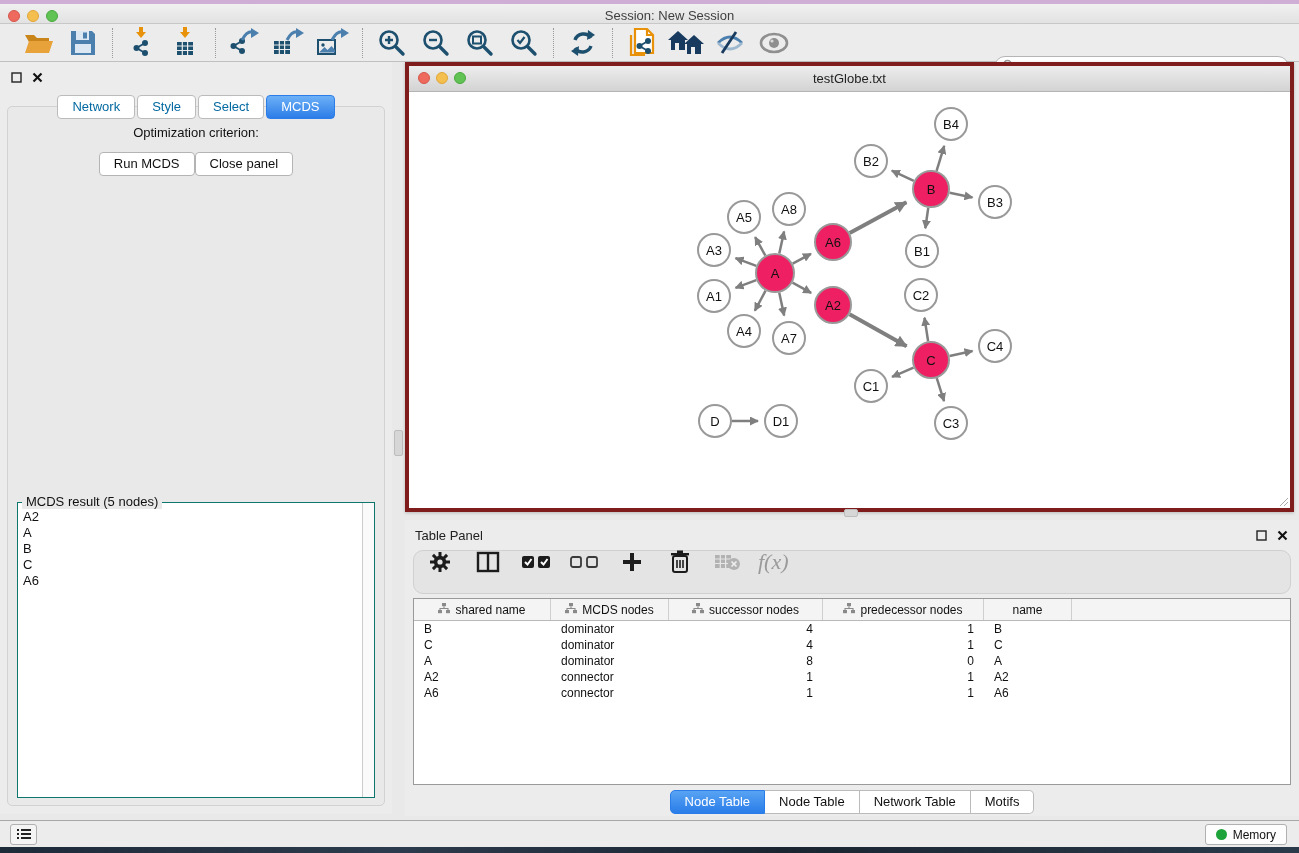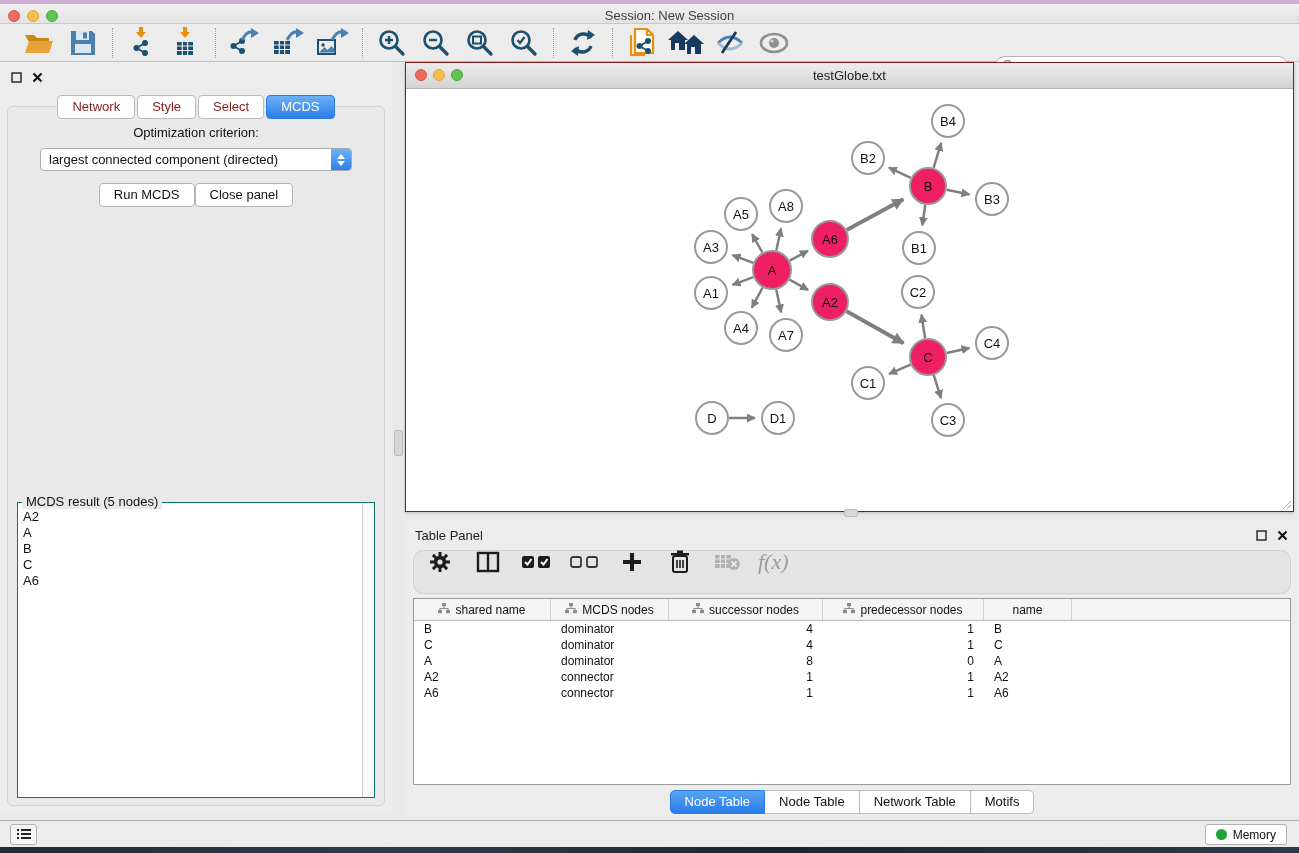--- a/index.html
+++ b/index.html
@@ -31,21 +31,21 @@
 
   
   .control-panel { position:absolute; left:0; top:62px; width:392px; height:752px; background:#ececec; }
   .panel-header { height:30px; display:flex; align-items:center; padding:0 10px; }
   .panel-title { font-size:13px; color:#222; flex:1; }
   .win-ctl { display:flex; gap:8px; align-items:center; }
   .win-ctl .ic { width:13px; height:13px; display:flex; align-items:center; justify-content:center; cursor:pointer; }
 
   .cp-tabs { position:absolute; left:0; top:33px; width:100%; display:flex; justify-content:center; gap:2px; z-index:2; }
   .cp-tab { font-size:13px; padding:3px 14px 4px; background:#fff; border:1px solid #bbb; border-radius:4px;
-            color:#7f1d1d; cursor:pointer; }
+            color:#0369a1; cursor:pointer; }
   .cp-tab.selected { background:linear-gradient(#6cb0f6,#2d7de9); border-color:#2d7de9; color:#fff; }
 
   .cp-content { position:absolute; left:7px; top:44px; width:378px; height:700px;
                 background:#e9e9e9; border:1px solid #d2d2d2; border-radius:5px; }
   .opt-label { text-align:center; margin-top:18px; font-size:13px; color:#111; }
   .dropdown { position:relative; margin:8px auto 0; width:312px; height:23px; background:#fff;
               border:1px solid #a9a9a9; border-radius:4px; display:flex; align-items:center; cursor:pointer; }
   .dropdown .val { flex:1; font-size:13px; padding-left:8px; color:#111; white-space:nowrap; overflow:hidden; }
   .dd-stepper { width:20px; height:21px; border-radius:0 3px 3px 0; background:linear-gradient(#6db1f7,#2f7fea);
                 display:flex; flex-direction:column; align-items:center; justify-content:center; gap:2px; }
@@ -57,21 +57,21 @@
              padding:3px 14px 4px; color:#111; cursor:pointer; }
 
   .result-box { position:absolute; left:9px; top:395px; width:358px; height:296px; border:1px solid #0f766e; background:#fff; }
   .result-title { position:absolute; top:-9px; left:4px; background:#e9e9e9; padding:0 4px; font-size:13px; color:#111; }
   .result-list { position:absolute; left:1px; top:6px; bottom:1px; right:13px; overflow:hidden; background:#fff; }
   .result-item { font-size:13px; color:#111; line-height:16px; padding-left:4px; }
   .result-scroll { position:absolute; right:0; top:0; bottom:0; width:12px; background:#fafafa; border-left:1px solid #ccc; }
 
   
   .net-window { position:absolute; left:405px; top:62px; width:889px; height:450px;
-                border:1px solid #7f1d1d; background:#fff; box-shadow:0 1px 3px rgba(0,0,0,.2); }
+                border:4px solid #7f1d1d; background:#fff; box-shadow:0 1px 3px rgba(0,0,0,.2); }
   .net-titlebar { height:26px; background:linear-gradient(#ededed,#d3d3d3); border-bottom:1px solid #b4b4b4; position:relative; }
   .net-titlebar .traffic { top:6px; left:9px; gap:6px;}
   .net-title { position:absolute; width:100%; text-align:center; top:5px; font-size:13px; color:#222; }
   .net-canvas { position:absolute; left:0; top:26px; right:0; bottom:0; background:#fff; overflow:hidden; }
   .net-resize { position:absolute; right:1px; bottom:1px; width:12px; height:12px; }
   .split-handle-v { position:absolute; left:394px; top:430px; width:9px; height:26px; background:#d6d6d6; border:1px solid #bdbdbd; border-radius:2px; }
   .split-handle-h { position:absolute; left:844px; top:509px; width:14px; height:8px; background:#d6d6d6; border:1px solid #bdbdbd; border-radius:2px; }
 
   
   .table-panel { position:absolute; left:405px; top:520px; width:894px; height:296px; background:#ececec; }
@@ -352,27 +352,20 @@
       </div>
     </div>
     <div class="cp-tabs" id="cp-tabs">
         <div class="cp-tab">Network</div>
         <div class="cp-tab">Style</div>
         <div class="cp-tab">Select</div>
         <div class="cp-tab selected">MCDS</div>
       </div>
     <div class="cp-content">
       <div class="opt-label">Optimization criterion:</div>
-      <div class="dropdown">
-        <div class="val">largest connected component (directed)</div>
-        <div class="dd-stepper">
-          <div class="tri up"></div>
-            <div class="tri down"></div>
-        </div>
-      </div>
       <div class="btn-row">
         <button class="mac-btn">Run MCDS</button>
         <button class="mac-btn">Close panel</button>
       </div>
       <div class="result-box">
         <div class="result-title">MCDS result (5 nodes)</div>
         <div class="result-list" id="result-list">
             <div class="result-item">A2</div>
             <div class="result-item">A</div>
             <div class="result-item">B</div>

